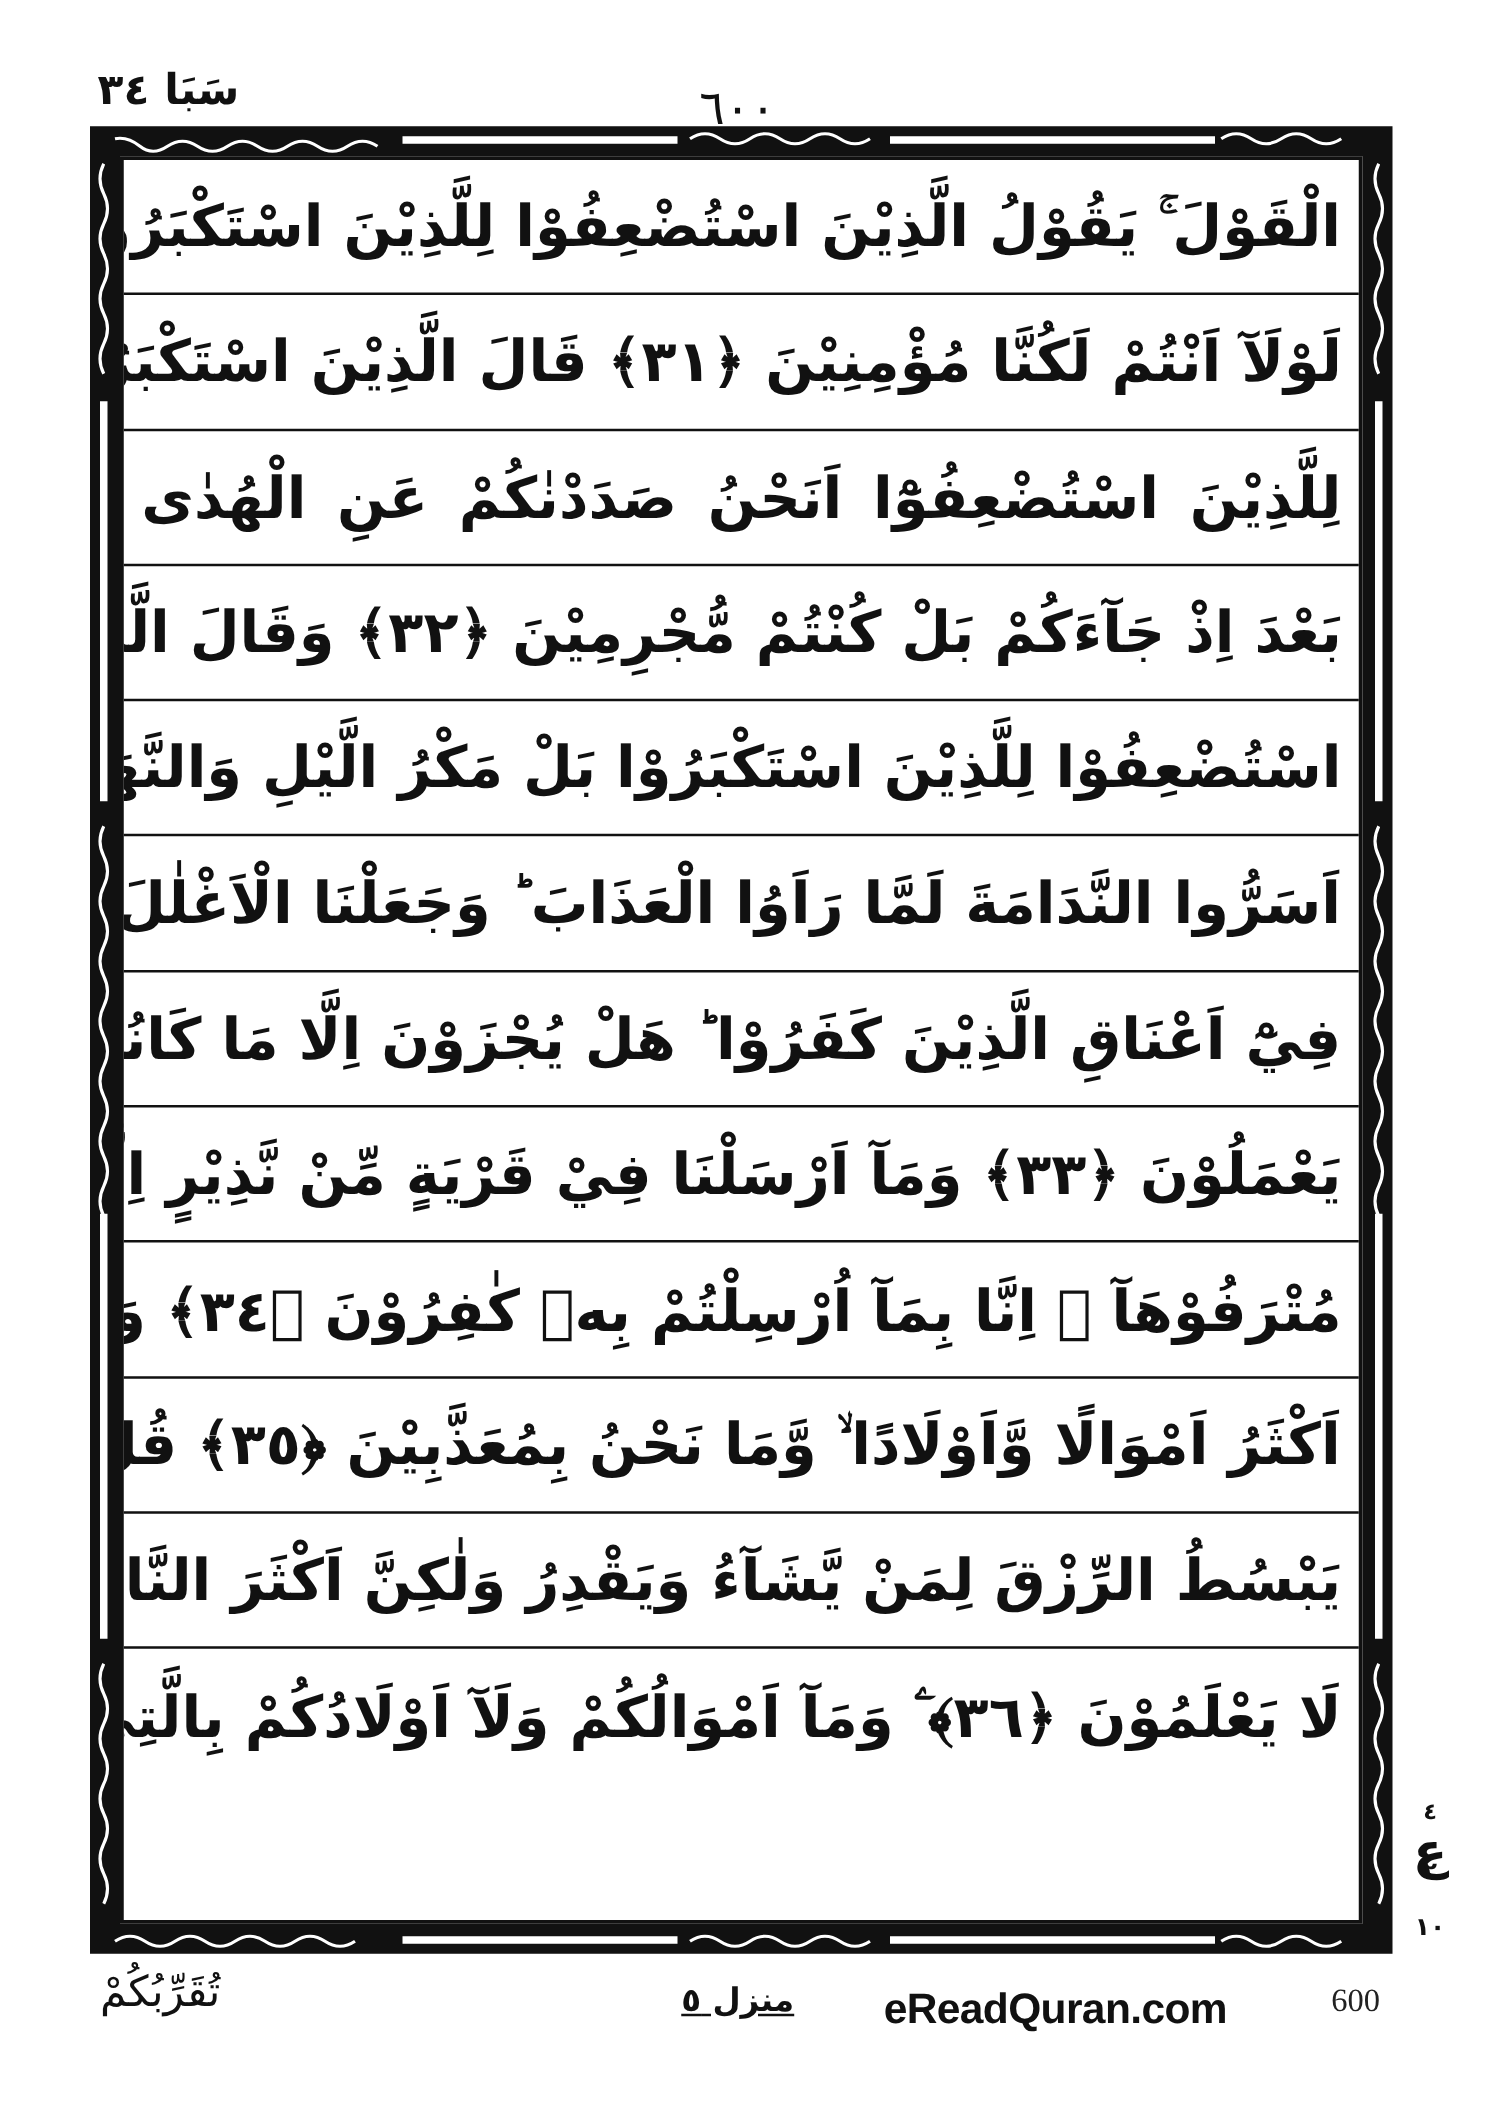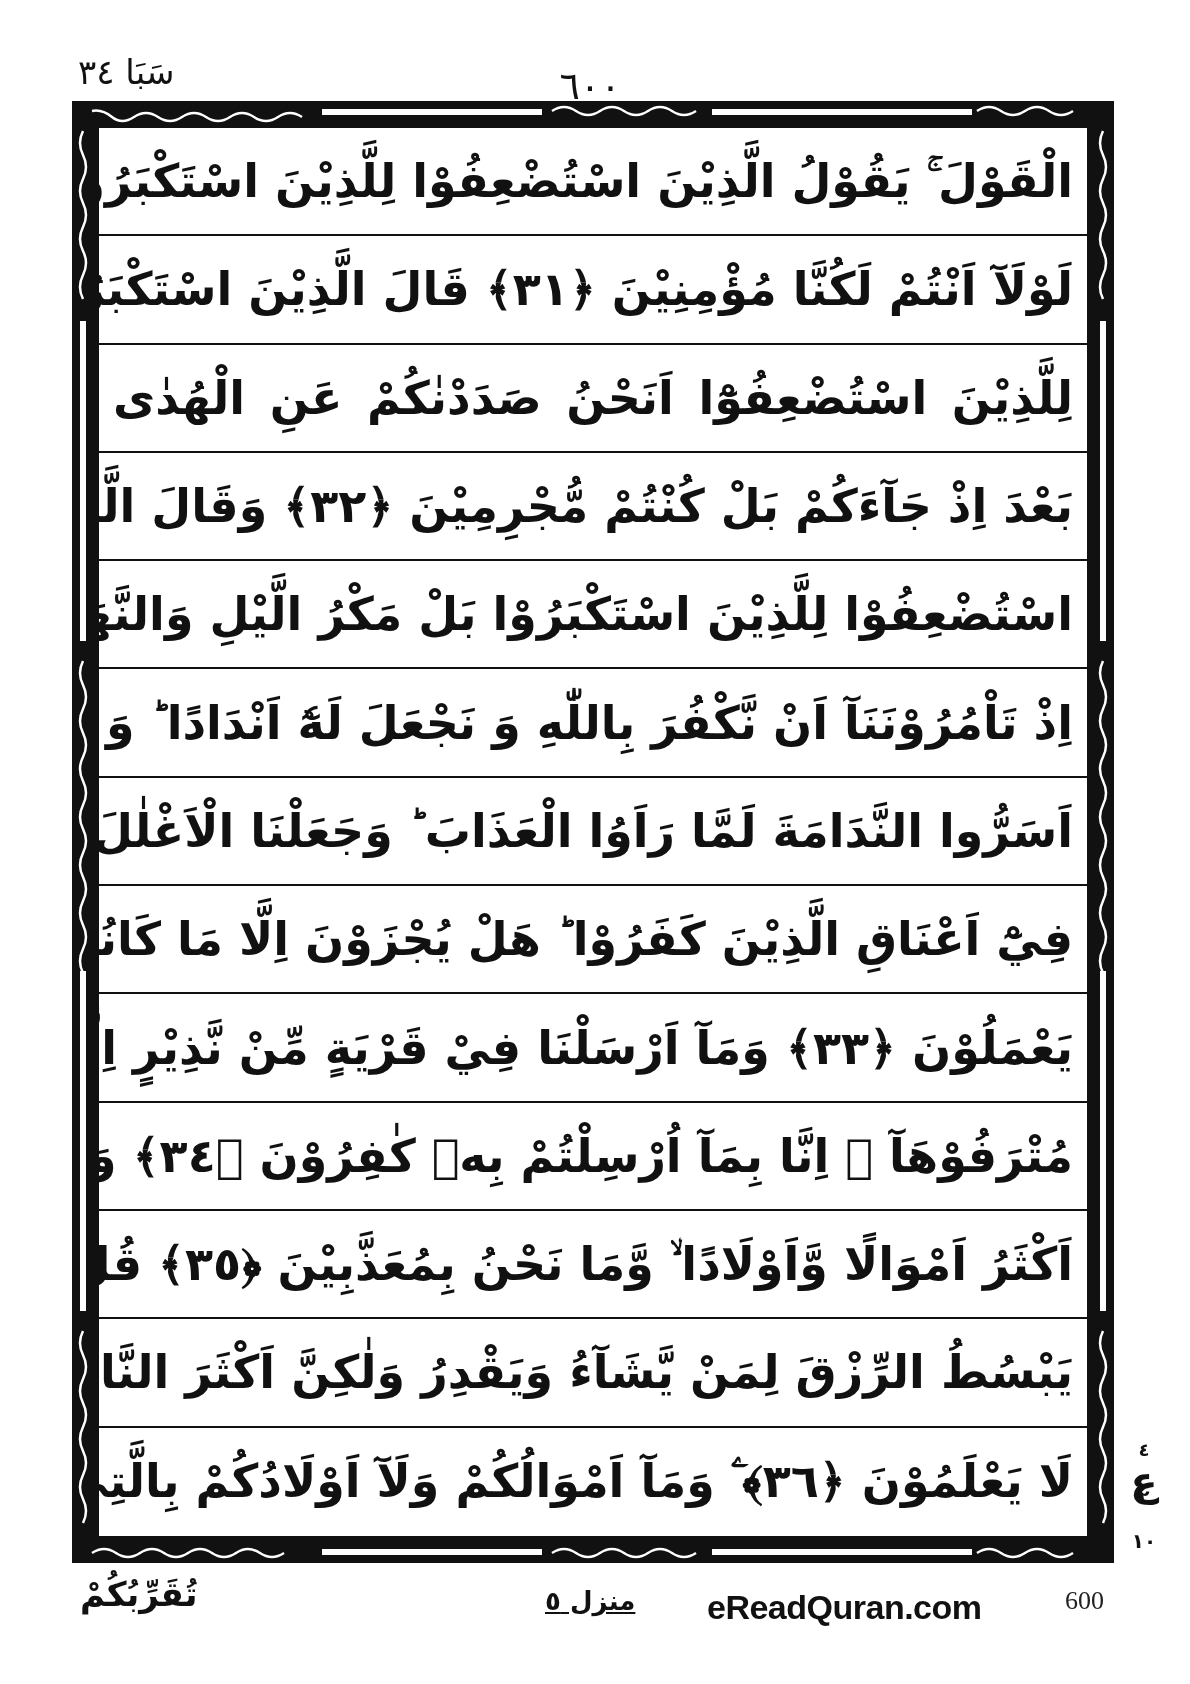--- a/index.html
+++ b/index.html
@@ -1,21 +1,21 @@
 <!DOCTYPE html>
 <html><head>
 <meta charset="utf-8">
 <style>
   html, body { margin: 0; padding: 0; background: #ffffff; }
   body { width: 1190px; height: 1684px; position: relative; overflow: hidden;
          font-family: "DejaVu Sans", sans-serif; color: #111; }
   .header { position: absolute; top: 52px; left: 70px; width: 1040px; height: 50px; }
   .hdr-right { position: absolute; right: 0; top: 0; font-size: 34px; font-weight: bold; direction: rtl; }
   .hdr-center { position: absolute; left: 50%; transform: translateX(-50%); top: 0; font-size: 38px; font-weight: normal; direction: rtl; margin-top: 12px; }
-  .hdr-left { position: absolute; left: 8px; top: 0; font-size: 34px; font-weight: normal; direction: rtl; }
+  .hdr-left { position: absolute; left: 8px; top: 0; font-size: 34px; font-weight: bold; direction: rtl; }
 
   .frame { position: absolute; left: 72px; top: 101px; width: 1042px; height: 1462px;
            background: #111; box-sizing: border-box; }
   .frame-deco { position: absolute; inset: 0; pointer-events: none; }
   .text-area { position: absolute; left: 24px; top: 24px; right: 24px; bottom: 24px;
                background: #fff; border: 3px solid #111; box-sizing: border-box; }
   .line { height: calc((100% - 0px) / 13); box-sizing: border-box; border-bottom: 2px solid #111;
           display: flex; align-items: center; justify-content: center; direction: rtl;
           font-family: "DejaVu Sans", sans-serif; font-weight: bold; font-size: 46px;
           white-space: nowrap; overflow: hidden; padding: 0 14px; letter-spacing: 0; }
@@ -23,21 +23,21 @@
   .line-text { display: inline-block; width: 100%; text-align: justify; text-align-last: justify; }
 
   .ruku { position: absolute; left: 1122px; top: 1440px; width: 44px; height: 120px;
           display: flex; flex-direction: column; align-items: center; font-weight: bold; direction: rtl; }
   .ruku .r-top { font-size: 18px; line-height: 20px; }
   .ruku .r-ain { font-size: 40px; line-height: 42px; }
   .ruku .r-mid { font-size: 18px; line-height: 18px; margin-top: -14px; }
   .ruku .r-bot { font-size: 20px; line-height: 22px; margin-top: 24px; }
 
   .footer { position: absolute; top: 1574px; left: 70px; width: 1050px; height: 70px; }
-  .catchword { position: absolute; left: 10px; top: 0; font-size: 34px; font-weight: bold; direction: rtl; }
+  .catchword { position: absolute; left: 10px; top: 0; font-size: 34px; font-weight: normal; direction: rtl; }
   .manzil { position: absolute; left: 475px; top: 12px; font-size: 26px; font-weight: bold; direction: rtl; text-decoration: underline; }
   .site { position: absolute; left: 637px; top: 14px; font-family: "Liberation Sans", sans-serif;
           font-size: 34px; font-weight: bold; color: #111; letter-spacing: -0.5px; }
   .pageno { position: absolute; left: 995px; top: 12px; font-family: "Liberation Serif", serif;
             font-size: 26px; color: #222; }
 </style>
 </head>
 <body>
 
 <div class="header">
@@ -82,23 +82,20 @@
     <div class="line">
         <span class="line-text">لِلَّذِيْنَ اسْتُضْعِفُوْٓا اَنَحْنُ صَدَدْنٰكُمْ عَنِ الْهُدٰى</span>
       </div>
     <div class="line">
         <span class="line-text">بَعْدَ اِذْ جَآءَكُمْ بَلْ كُنْتُمْ مُّجْرِمِيْنَ ﴿٣٢﴾ وَقَالَ الَّذِيْنَ</span>
       </div>
     <div class="line">
         <span class="line-text">اسْتُضْعِفُوْا لِلَّذِيْنَ اسْتَكْبَرُوْا بَلْ مَكْرُ الَّيْلِ وَالنَّهَارِ</span>
       </div>
     <div class="line">
-        <span class="line-text">اِذْ تَاْمُرُوْنَنَآ اَنْ نَّكْفُرَ بِاللّٰهِ وَ نَجْعَلَ لَهٗٓ اَنْدَادًا ؕ وَ</span>
-      </div>
-    <div class="line">
         <span class="line-text">اَسَرُّوا النَّدَامَةَ لَمَّا رَاَوُا الْعَذَابَ ؕ وَجَعَلْنَا الْاَغْلٰلَ</span>
       </div>
     <div class="line">
         <span class="line-text">فِيْٓ اَعْنَاقِ الَّذِيْنَ كَفَرُوْا ؕ هَلْ يُجْزَوْنَ اِلَّا مَا كَانُوْا</span>
       </div>
     <div class="line">
         <span class="line-text">يَعْمَلُوْنَ ﴿٣٣﴾ وَمَآ اَرْسَلْنَا فِيْ قَرْيَةٍ مِّنْ نَّذِيْرٍ اِلَّا قَالَ</span>
       </div>
     <div class="line">
         <span class="line-text">مُتْرَفُوْهَآ ۙ اِنَّا بِمَآ اُرْسِلْتُمْ بِهٖ كٰفِرُوْنَ ﴿٣٤﴾ وَقَالُوْا نَحْنُ</span>

